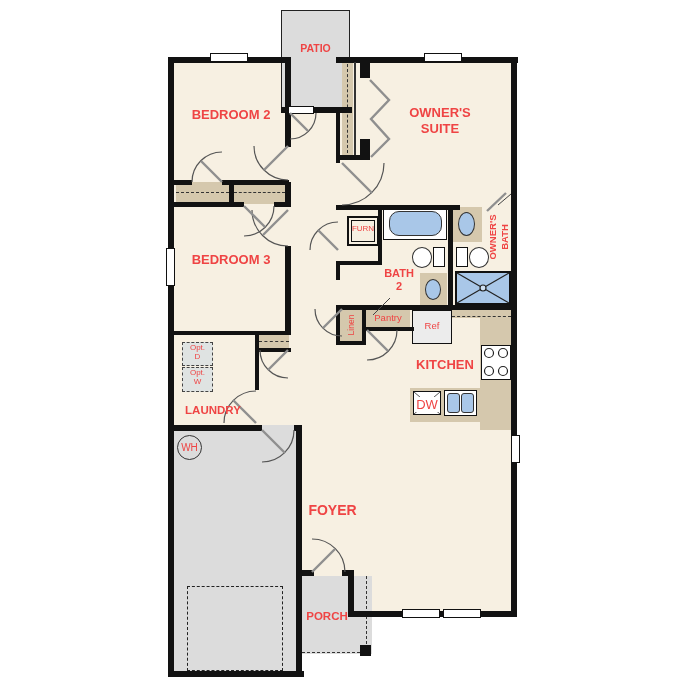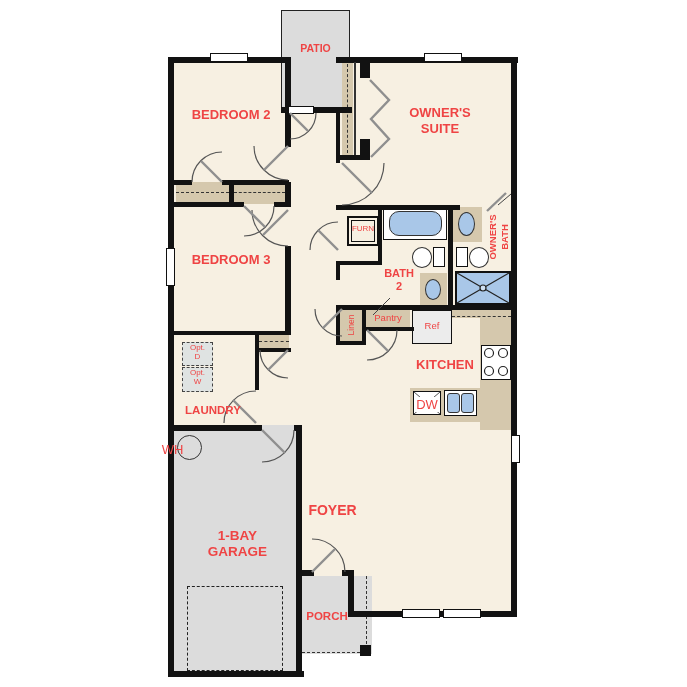--- a/index.html
+++ b/index.html
@@ -197,19 +197,17 @@
   <div class="lbl sm rot" style="left:331px;top:311px;width:40px;height:28px;font-size:8.5px;">Linen</div>
   <div class="lbl sm" style="left:366px;top:312px;width:44px;font-size:9.5px;">Pantry</div>
   <div class="lbl sm" style="left:412px;top:320px;width:40px;font-size:9.5px;">Ref</div>
   <div class="lbl" style="left:405px;top:357px;width:80px;font-size:13px;">KITCHEN</div>
   <div class="lbl sm" style="left:413px;top:397px;width:28px;font-size:13px;"><span style="background:#fff;padding:0 1px;">DW</span></div>
   <div class="lbl" style="left:172px;top:403px;width:82px;font-size:11.5px;">LAUNDRY</div>
   <div class="lbl sm" style="left:182px;top:344px;width:31px;font-size:8px;line-height:1.1;">Opt.
 D</div>
   <div class="lbl sm" style="left:182px;top:369px;width:31px;font-size:8px;line-height:1.1;">Opt.
 W</div>
-  <div class="lbl sm" style="left:160px;top:442px;width:25px;font-size:13px;">WH</div>
-  <div class="lbl" style="left:180px;top:528px;width:115px;font-size:13.5px;">1-BAY
-GARAGE</div>
+  <div class="lbl sm" style="left:177px;top:442px;width:25px;font-size:10px;">WH</div>
   <div class="lbl" style="left:305px;top:502px;width:55px;font-size:14px;">FOYER</div>
   <div class="lbl" style="left:298px;top:609px;width:58px;font-size:11.5px;">PORCH</div>
 
 </div>
 
 </body></html>

